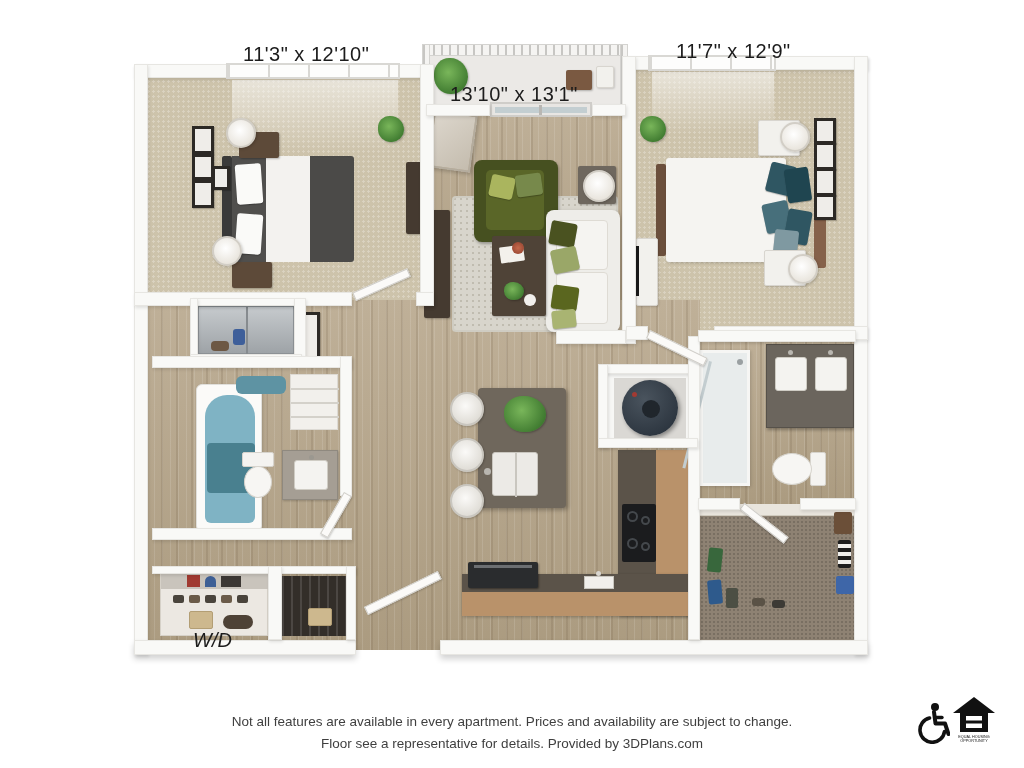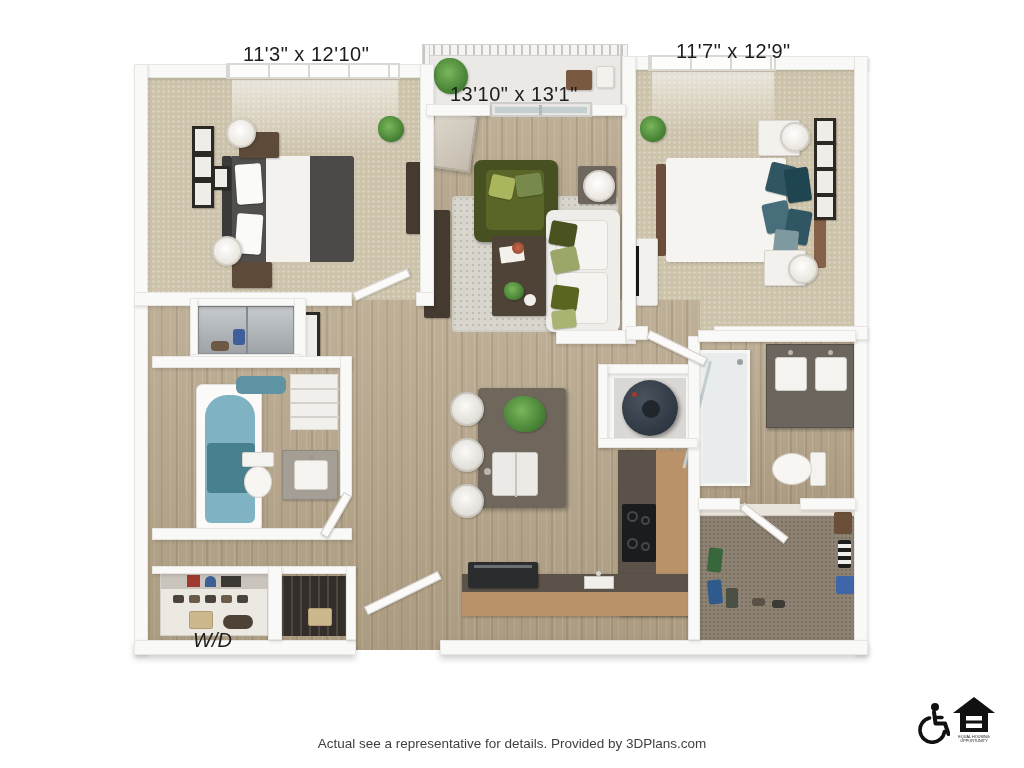--- a/index.html
+++ b/index.html
@@ -280,21 +280,22 @@
   <div class="door-leaf" style="left:356px;top:292px;width:58px;height:7px;transform:rotate(-24deg);transform-origin:left bottom"></div>
   <div class="door-leaf" style="left:650px;top:330px;width:62px;height:7px;transform:rotate(26deg);transform-origin:left top"></div>
   <div class="door-leaf" style="left:344px;top:492px;width:7px;height:46px;transform:rotate(30deg);transform-origin:top left"></div>
   <div class="door-leaf" style="left:368px;top:606px;width:80px;height:7px;transform:rotate(-26deg);transform-origin:left bottom"></div>
 
   <div class="dim-label" style="left:243px;top:43px">11'3" x 12'10"</div>
   <div class="dim-label" style="left:450px;top:83px">13'10" x 13'1"</div>
   <div class="dim-label" style="left:676px;top:40px">11'7" x 12'9"</div>
   <div class="wd-label" style="left:193px;top:629px">W/D</div>
 
-  <div class="footer-line" style="top:736px">Actual see a representative for details. Provided by 3DPlans.com</div>
+  <div class="footer-line" style="top:714px">Not all features are available in every apartment. Prices and availability are subject to change.</div>
+  <div class="footer-line" style="top:736px">Floor see a representative for details. Provided by 3DPlans.com</div>
 
   <div class="abs" style="left:914px;top:702px;width:36px;height:42px">
     <svg width="36" height="42" viewBox="0 0 36 42">
       <circle cx="21" cy="5" r="4" fill="#111111"></circle>
       <path d="M20 10 L21.5 21.5 H31 L34.5 32" stroke="#111111" stroke-width="4" fill="none" stroke-linecap="round" stroke-linejoin="round"></path>
       <path d="M21 15.5 H28" stroke="#111111" stroke-width="3.4" stroke-linecap="round"></path>
       <path d="M15.5 16 A 12.3 12.3 0 1 0 30.5 29.5" stroke="#111111" stroke-width="3.6" fill="none" stroke-linecap="round"></path>
     </svg>
   </div>
   <div class="abs" style="left:952px;top:696px;width:44px;height:48px">

